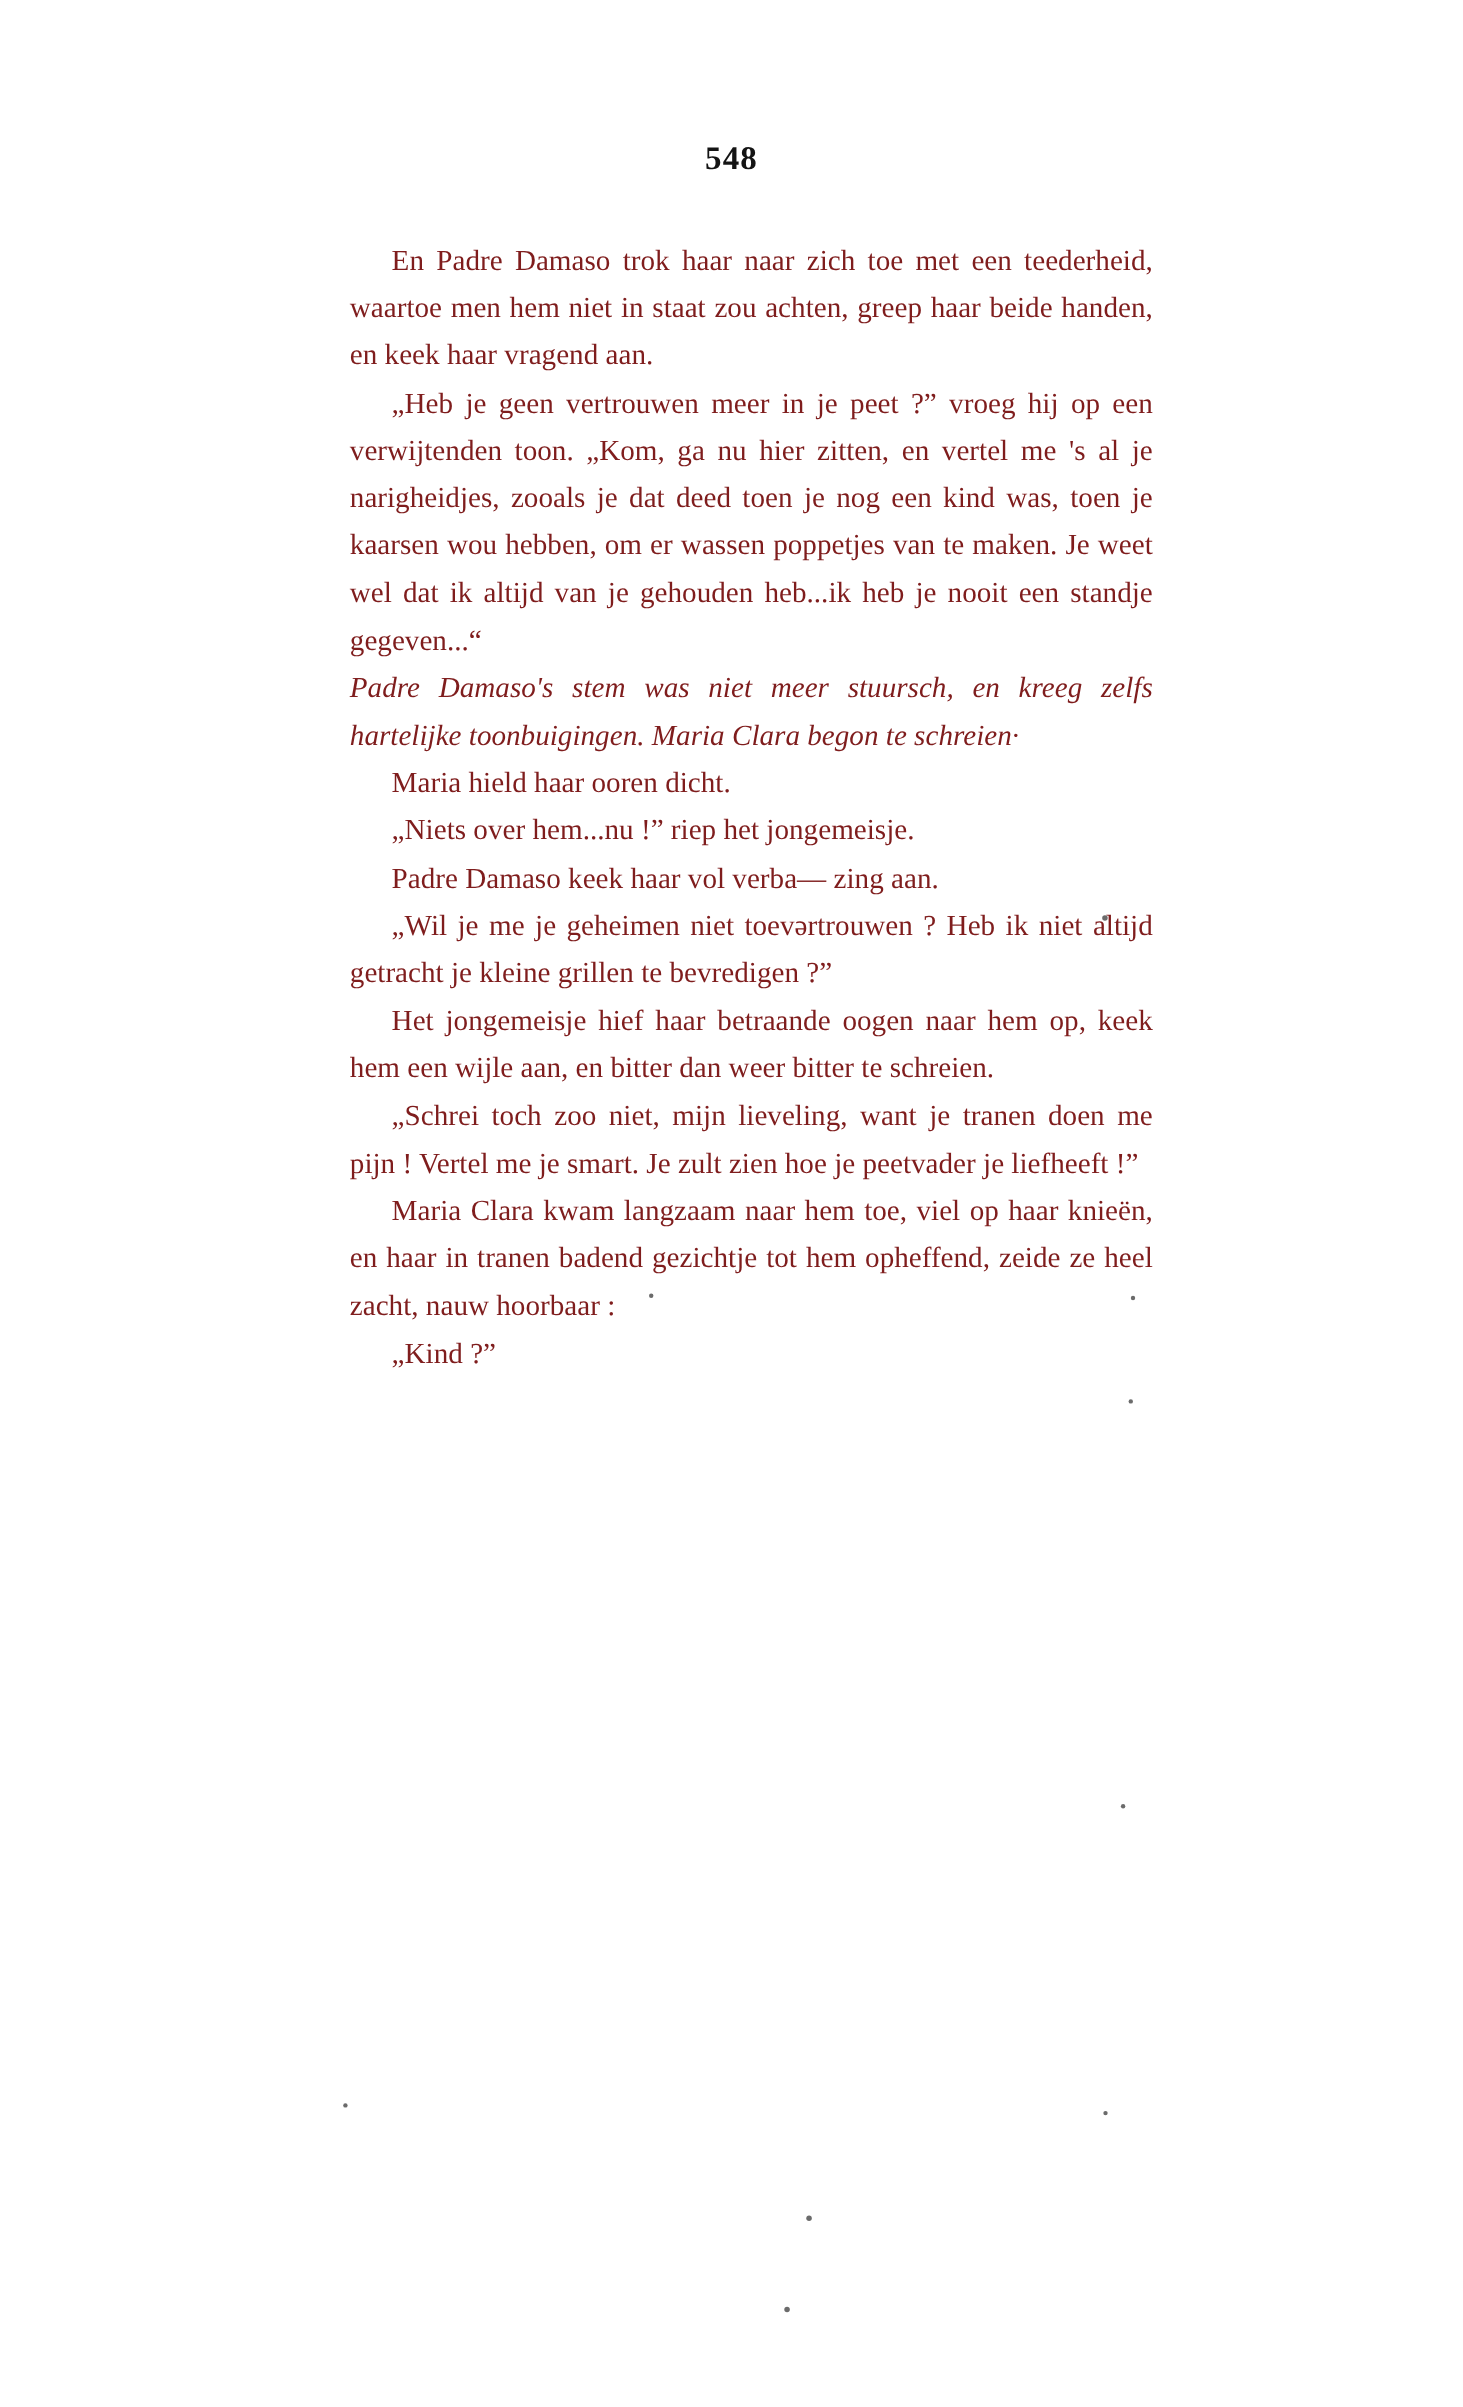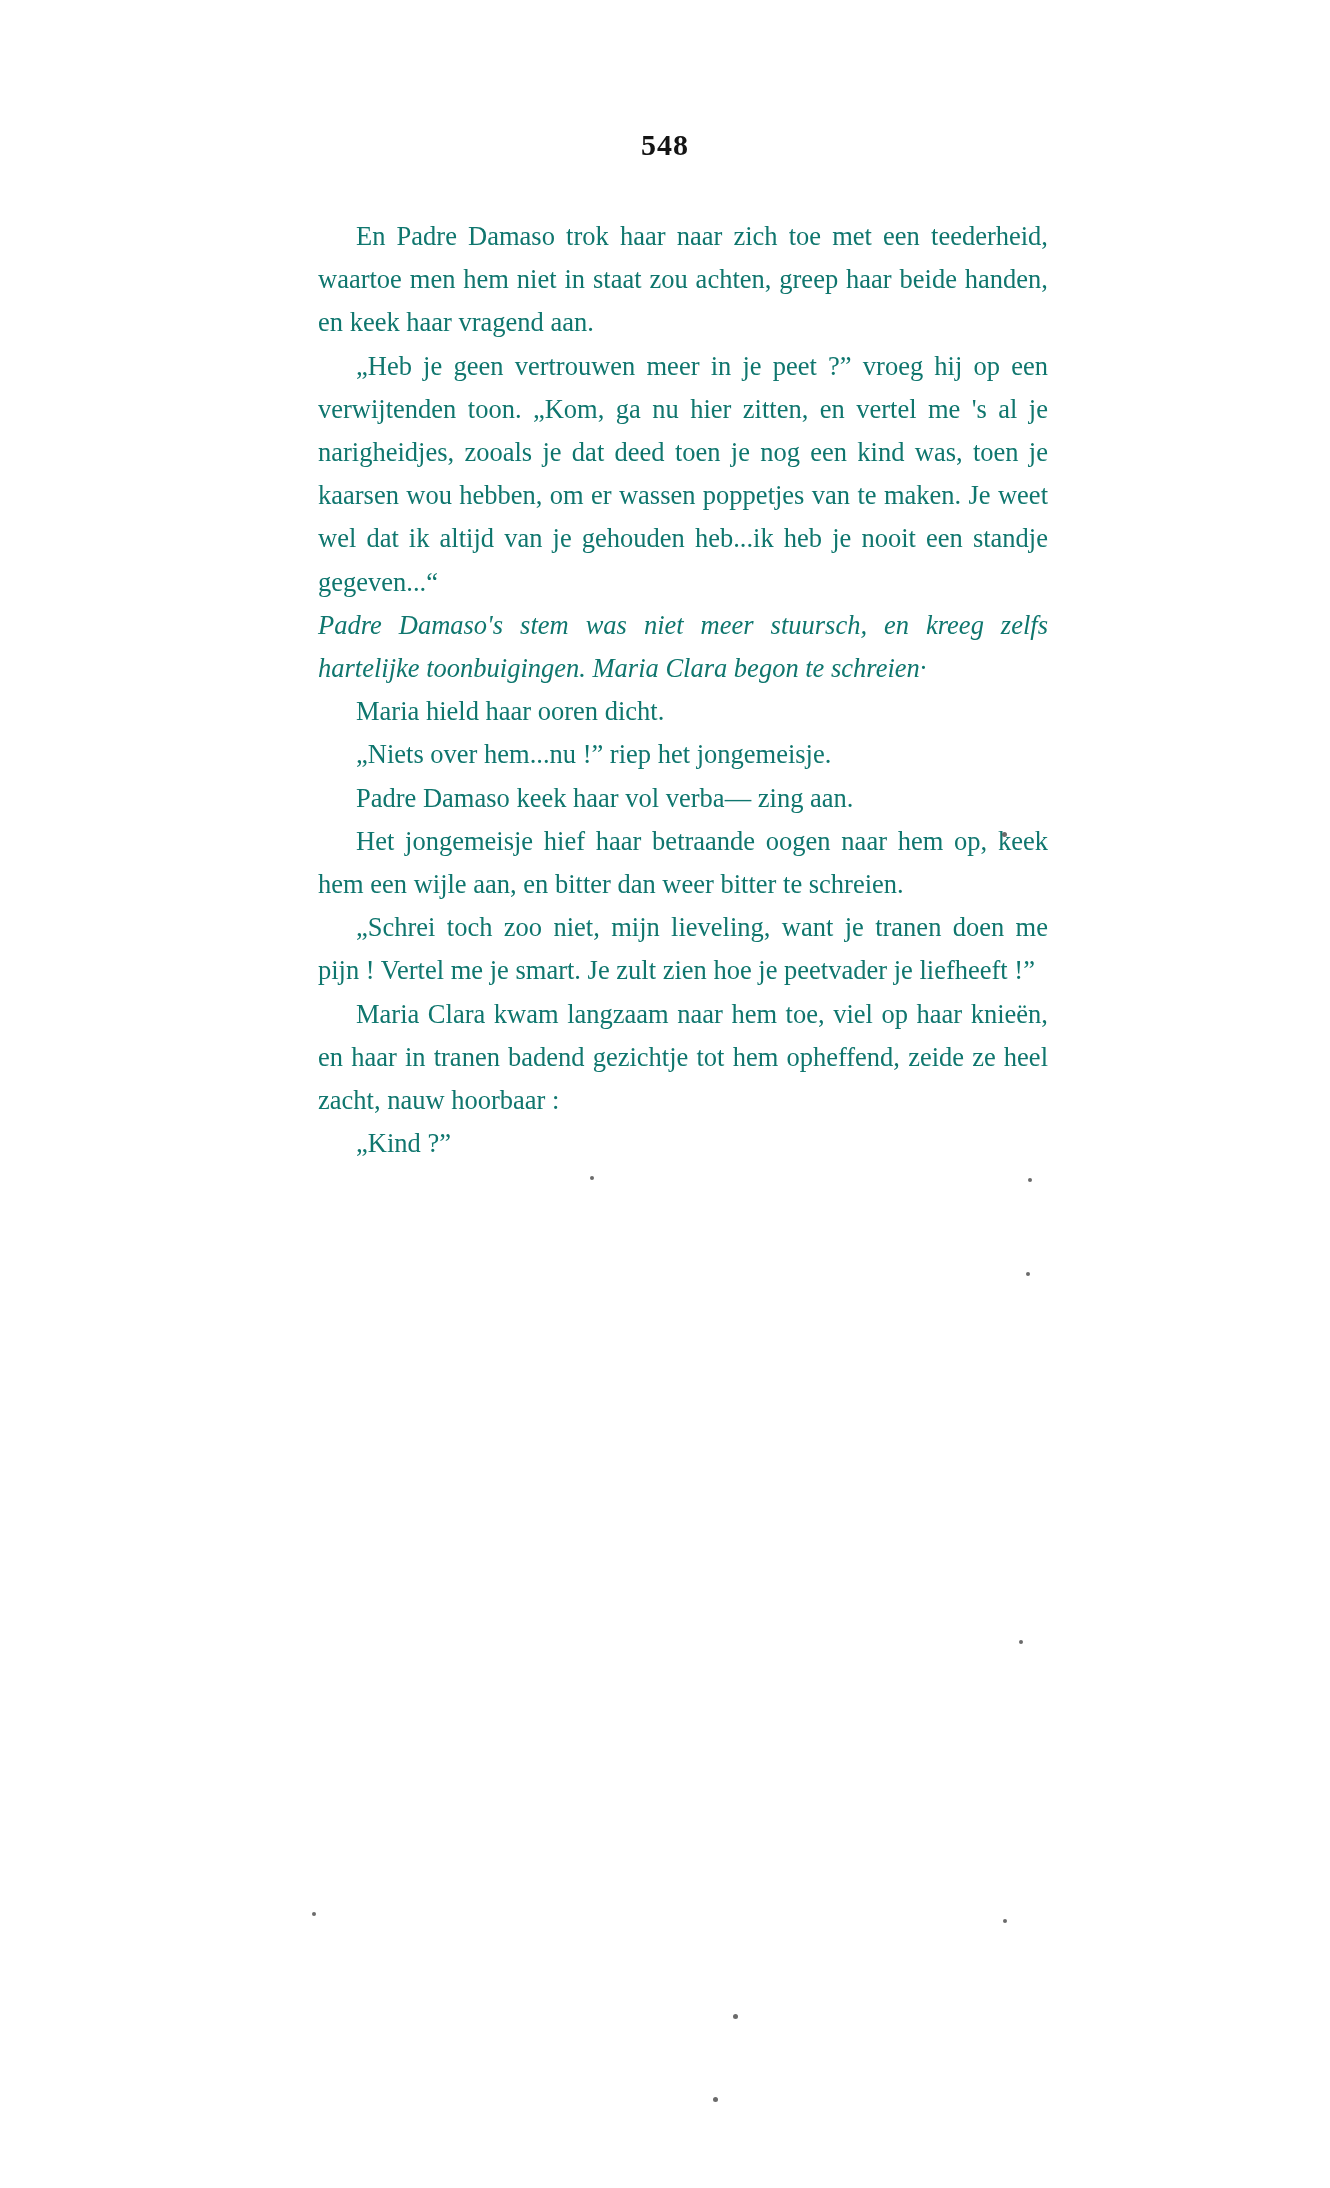--- a/index.html
+++ b/index.html
@@ -31,21 +31,21 @@
   }
   .text-column {
     position: absolute;
     top: 215px;
     left: 318px;
     width: 730px;
     font-size: 26.5px;
     line-height: 43.2px;
     text-align: justify;
     text-justify: inter-word;
-    color: #0f766e;
+    color: #7f1d1d;
   }
   .para {
     margin: 0;
     text-indent: 38px;
     text-align: justify;
   }
   .para.noindent {
     text-indent: 0;
     font-style: italic;
   }
@@ -71,20 +71,21 @@
 
   <div class="page-number">548</div>
 
   <div class="text-column">
     <p class="para nostretch">En Padre Damaso trok haar naar zich toe met een teederheid, waartoe men hem niet in staat zou achten, greep haar beide handen, en keek haar vragend aan.</p>
     <p class="para nostretch">„Heb je geen vertrouwen meer in je peet ?” vroeg hij op een verwijtenden toon. „Kom, ga nu hier zitten, en vertel me 's al je narigheidjes, zooals je dat deed toen je nog een kind was, toen je kaarsen wou hebben, om er wassen poppetjes van te maken. Je weet wel dat ik altijd van je gehouden heb...ik heb je nooit een standje gegeven...“</p>
     <p class="para noindent nostretch">Padre Damaso's stem was niet meer stuursch, en kreeg zelfs hartelijke toonbuigingen. Maria Clara begon te schreien·</p>
     <p class="para nostretch">Maria hield haar ooren dicht.</p>
     <p class="para nostretch">„Niets over hem...nu !” riep het jongemeisje.</p>
     <p class="para nostretch">Padre Damaso keek haar vol verba— zing aan.</p>
+    <p class="para nostretch">„Wil je me je geheimen niet toevərtrouwen ? Heb ik niet altijd getracht je kleine grillen te bevredigen ?”</p>
     <p class="para nostretch">Het jongemeisje hief haar betraande oogen naar hem op, keek hem een wijle aan, en bitter dan weer bitter te schreien.</p>
     <p class="para nostretch">„Schrei toch zoo niet, mijn lieveling, want je tranen doen me pijn ! Vertel me je smart. Je zult zien hoe je peetvader je liefheeft !”</p>
     <p class="para nostretch">Maria Clara kwam langzaam naar hem toe, viel op haar knieën, en haar in tranen badend gezichtje tot hem opheffend, zeide ze heel zacht, nauw hoorbaar :</p>
     <p class="para nostretch">„Kind ?”</p>
   </div>
 
   <div class="speck" style="left:1002px; top:832px; width:5px; height:5px;"></div>
   <div class="speck" style="left:1028px; top:1178px; width:4px; height:4px;"></div>
   <div class="speck" style="left:590px; top:1176px; width:4px; height:4px;"></div>
   <div class="speck" style="left:1019px; top:1640px; width:4px; height:4px;"></div>

